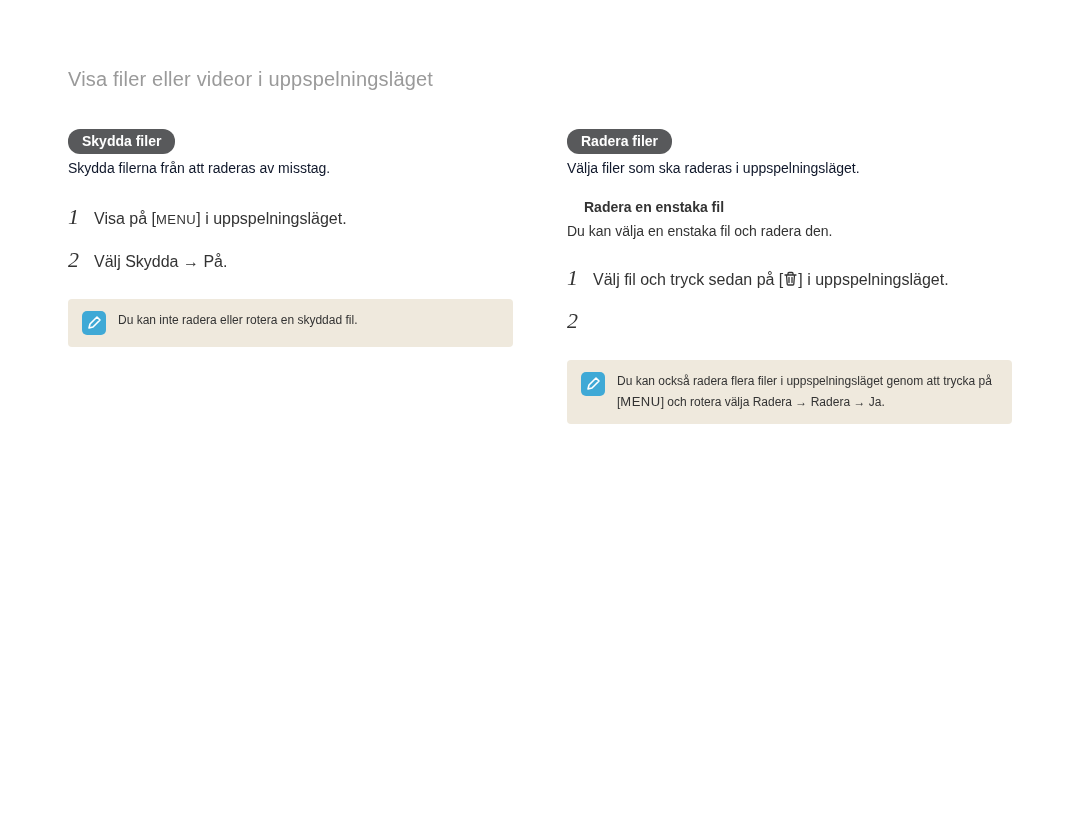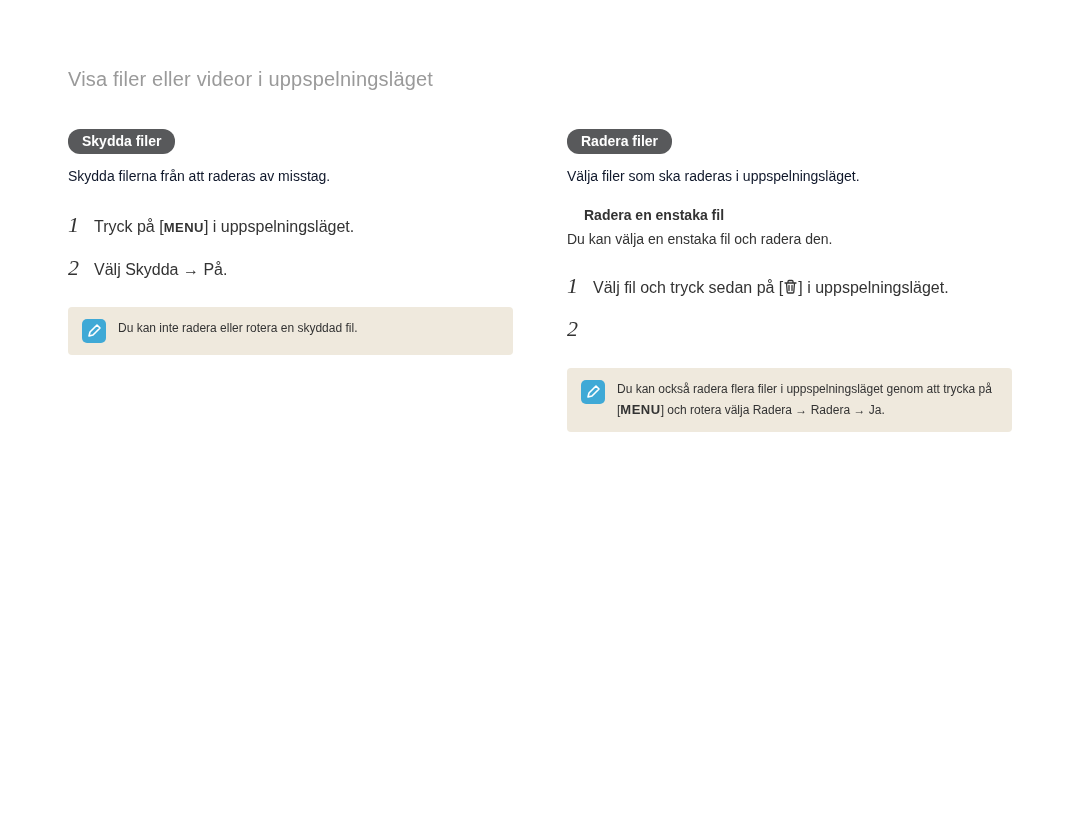--- a/index.html
+++ b/index.html
@@ -27,21 +27,21 @@
     min-width: 0;
   }
   .pill {
     display: inline-block;
     background: #58595b;
     color: #fff;
     font-size: 14px;
     font-weight: 700;
     padding: 4px 14px 5px 14px;
     border-radius: 12px;
-    margin-bottom: 12px;
+    margin-bottom: 4px;
   }
   .intro {
     font-size: 14px;
     color: #0f172a;
     margin-bottom: 20px;
     line-height: 1.5;
   }
   .steps {
     margin-bottom: 22px;
   }
@@ -55,21 +55,21 @@
   }
   .step-num {
     font-family: Georgia, 'Times New Roman', serif;
     font-style: italic;
     font-size: 22px;
     color: #333;
     min-width: 16px;
   }
   .step-text { flex: 1; }
   .menu-key {
-    font-weight: 700;
+    font-weight: 400;
     font-size: 13px;
     letter-spacing: 0.5px;
     font-family: Arial, sans-serif;
   }
   .trash-icon {
     display: inline-block;
     vertical-align: -2px;
   }
   .subhead {
     font-size: 14px;
@@ -128,21 +128,21 @@
   <div class="columns">
 
     <div class="col">
       <div class="pill">Skydda filer</div>
       <div class="intro">Skydda filerna från att raderas av misstag.</div>
 
       <div class="steps">
         <div class="step">
           <div class="step-num">1</div>
           <div class="step-text">
-            <span>Tryck på [</span><span class="menu-key">MENU</span><span>] i uppspelningsläget.</span>
+            <span>Visa på [</span><span class="menu-key">MENU</span><span>] i uppspelningsläget.</span>
           </div>
         </div>
         <div class="step">
           <div class="step-num">2</div>
           <div class="step-text">
             <span>Välj </span><b>Skydda → På</b><span>.</span>
           </div>
         </div>
       </div>
 

